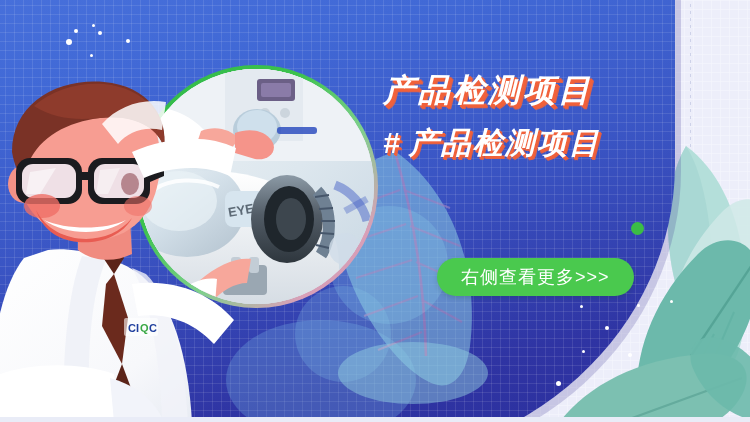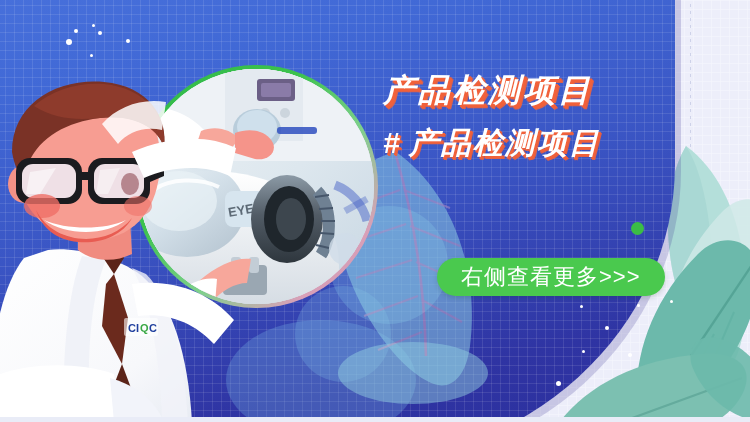--- a/index.html
+++ b/index.html
@@ -153,21 +153,21 @@
     position:absolute;
     left:437px; top:258px;
     height:38px;
     padding:0 24px;
     display:flex;
     align-items:center;
     justify-content:center;
     border-radius:19px;
     background:#4ac94e;
     color:#ffffff;
-    font-size:22px;
+    font-size:18px;
     letter-spacing:1px;
     white-space:nowrap;
     cursor:pointer;
     box-shadow:0 2px 5px rgba(20,60,30,.18);
   }
 
   
   .bottom-strip{
     position:absolute; left:0; bottom:0;
     width:750px; height:5px;

